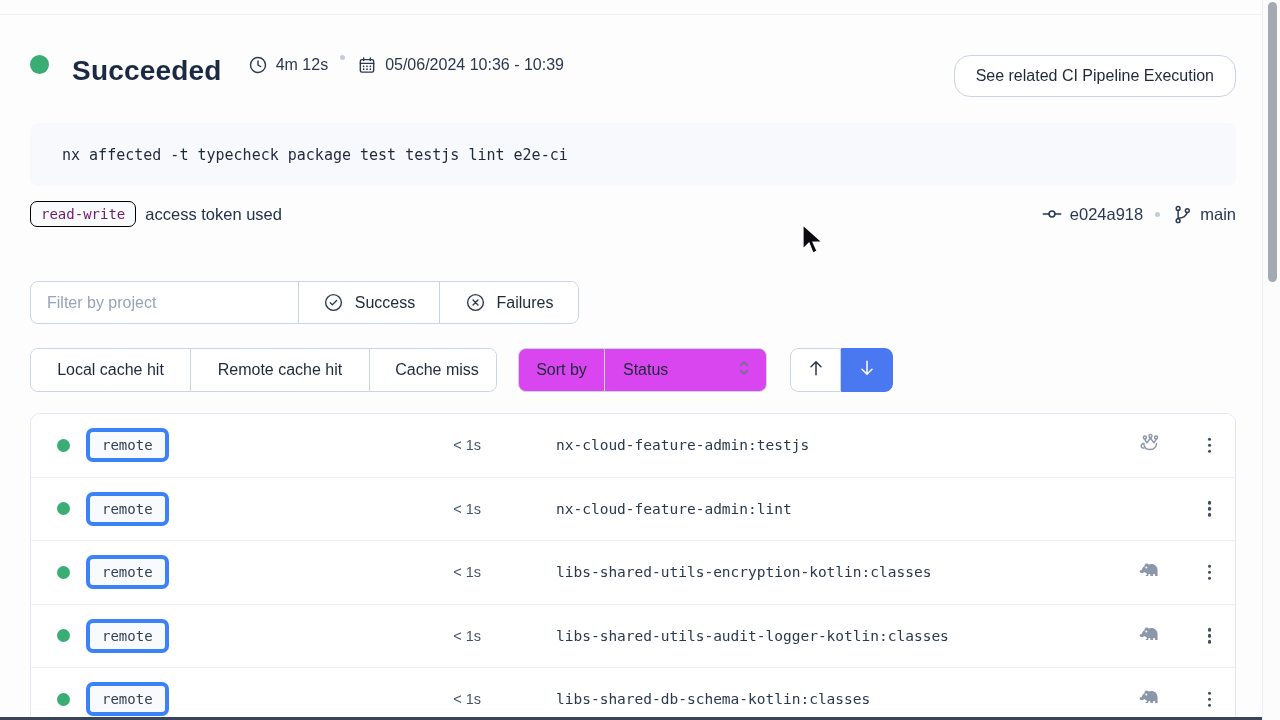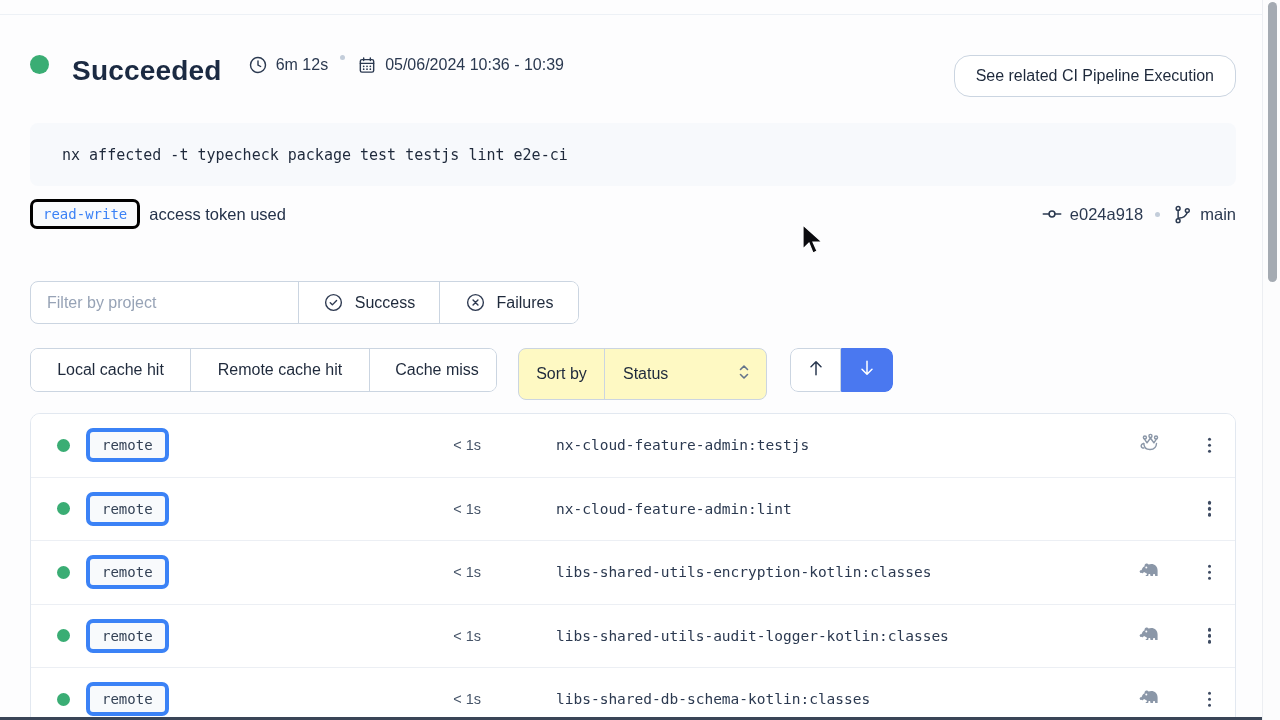--- a/index.html
+++ b/index.html
@@ -28,21 +28,21 @@
   
   .command-block {
     position:absolute; left:30px; top:123px; width:1206px; height:63px;
     background:#f7f9fc; border-radius:8px; display:flex; align-items:center; padding-left:32px;
     font-size:15px; color:#1e293b;
   }
 
   
   .token-row { position:absolute; left:30px; top:198px; width:1206px; height:32px; display:flex; align-items:center; }
   .token-badge {
-    font-size:14px; color:#3b82f6; background:#f8fafc; border:3px solid #000000;
+    font-size:14px; color:#701a75; background:#f8fafc; border:1px solid #000000;
     border-radius:7px; padding:4px 10px;
   }
   .token-text { margin-left:9px; font-size:16.5px; color:#24324a; }
   .vcs { margin-left:auto; display:flex; align-items:center; color:#2b3950; font-size:16.5px; }
   .vcs svg { display:block; }
   .vcs .label { margin-left:7px; }
 
   
   .cursor { position:absolute; left:801px; top:224px; z-index:50; pointer-events:none; }
 
@@ -61,22 +61,22 @@
   
   .cache-group {
     position:absolute; left:30px; top:348px; height:44px; display:flex;
     border:1px solid #cbd5e1; border-radius:8px; background:#fff; overflow:hidden;
   }
   .cache-seg { display:flex; align-items:center; justify-content:center; font-size:16px; color:#1e293b; cursor:pointer; background:#fff; }
   .cache-seg + .cache-seg { border-left:1px solid #cbd5e1; }
   .w-remote { width:179px; } .w-local { width:159px; } .w-miss { width:127px;padding-left:8px; }
 
   .sort-group {
-    position:absolute; left:518px; top:348px; height:52px; display:flex;
-    border:1px solid #cbd5e1; border-radius:8px; background:#fef9c3; overflow:hidden;
+    position:absolute; left:518px; top:348px; height:44px; display:flex;
+    border:1px solid #cbd5e1; border-radius:8px; background:#d946ef; overflow:hidden;
   }
   .sort-label { width:85px; display:flex; align-items:center; justify-content:center; font-size:16px; color:#1e293b; }
   .sort-select { width:162px; border-left:1px solid #cbd5e1; display:flex; align-items:center; font-size:16px; color:#1e293b; padding:0 14px 0 18px; cursor:pointer; }
   .sort-select .chevrons { margin-left:auto; color:#64748b; }
 
   .arrow-group { position:absolute; left:790px; top:348px; height:44px; display:flex; border-radius:8px; overflow:hidden; }
   .arrow-btn { width:51px; display:flex; align-items:center; justify-content:center; cursor:pointer; }
   .arrow-up { background:#fff; border:1px solid #cbd5e1; border-radius:8px 0 0 8px; color:#2b3950; }
   .arrow-down { width:52px; background:#4a78f0; border:1px solid #4a78f0; border-radius:0 8px 8px 0; color:#fff; }
 
@@ -113,21 +113,21 @@
     <span class="status-dot-lg"></span>
     <span class="page-title">Succeeded</span>
 
     <span class="meta">
       <span>
         <svg width="20" height="20" viewBox="0 0 24 24" fill="none" stroke="#2b3950" stroke-width="1.7" stroke-linecap="round">
           <circle cx="12" cy="12" r="9"></circle>
             <path d="M12 7v5l3.2 1.8"></path>
         </svg>
       </span>
-      <span class="meta-text">6m 12s</span>
+      <span class="meta-text">4m 12s</span>
     </span>
 
     <span class="sep-dot"></span>
 
     <span class="meta" style="margin-left:0;">
       <span>
         <svg width="20" height="20" viewBox="0 0 24 24" fill="none" stroke="#2b3950" stroke-width="1.7" stroke-linecap="round">
           <rect x="4" y="5.5" width="16" height="15" rx="2"></rect>
           <path d="M8 3.5v3M16 3.5v3M4 10h16"></path>
           <path d="M8 13.5h.01M12 13.5h.01M16 13.5h.01M8 17h.01M12 17h.01M16 17h.01" stroke-width="2.1"></path>

